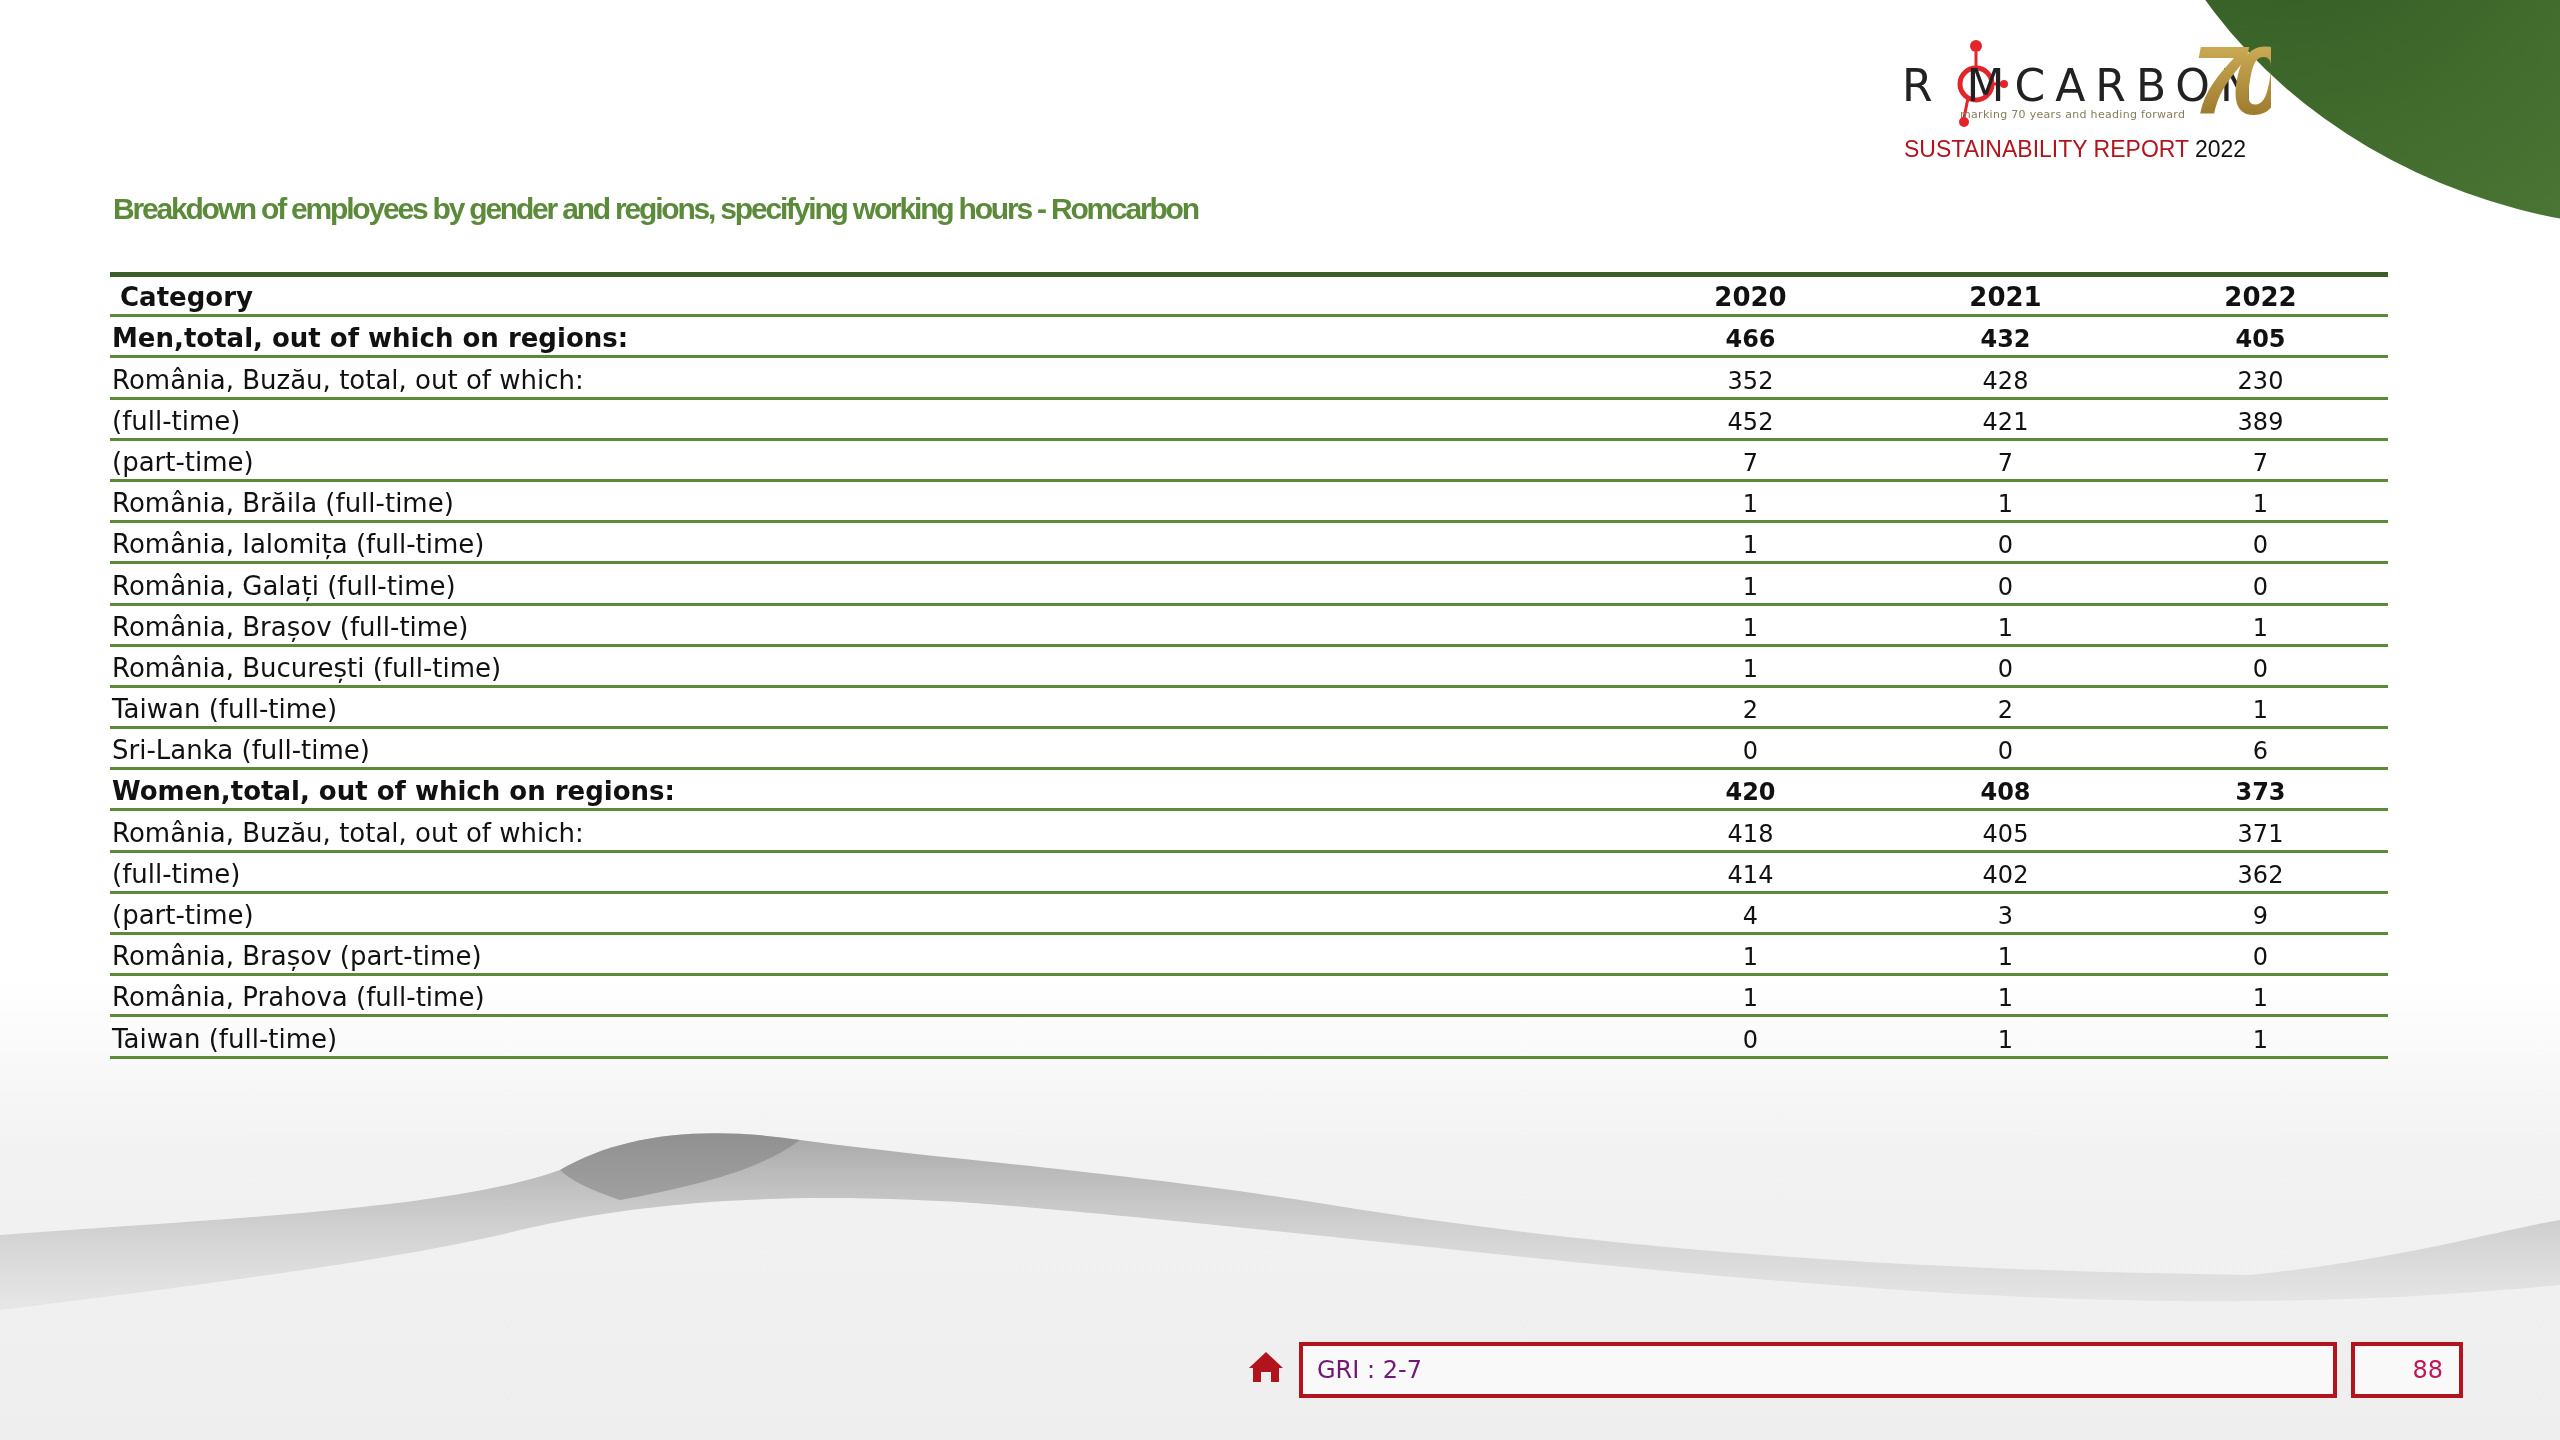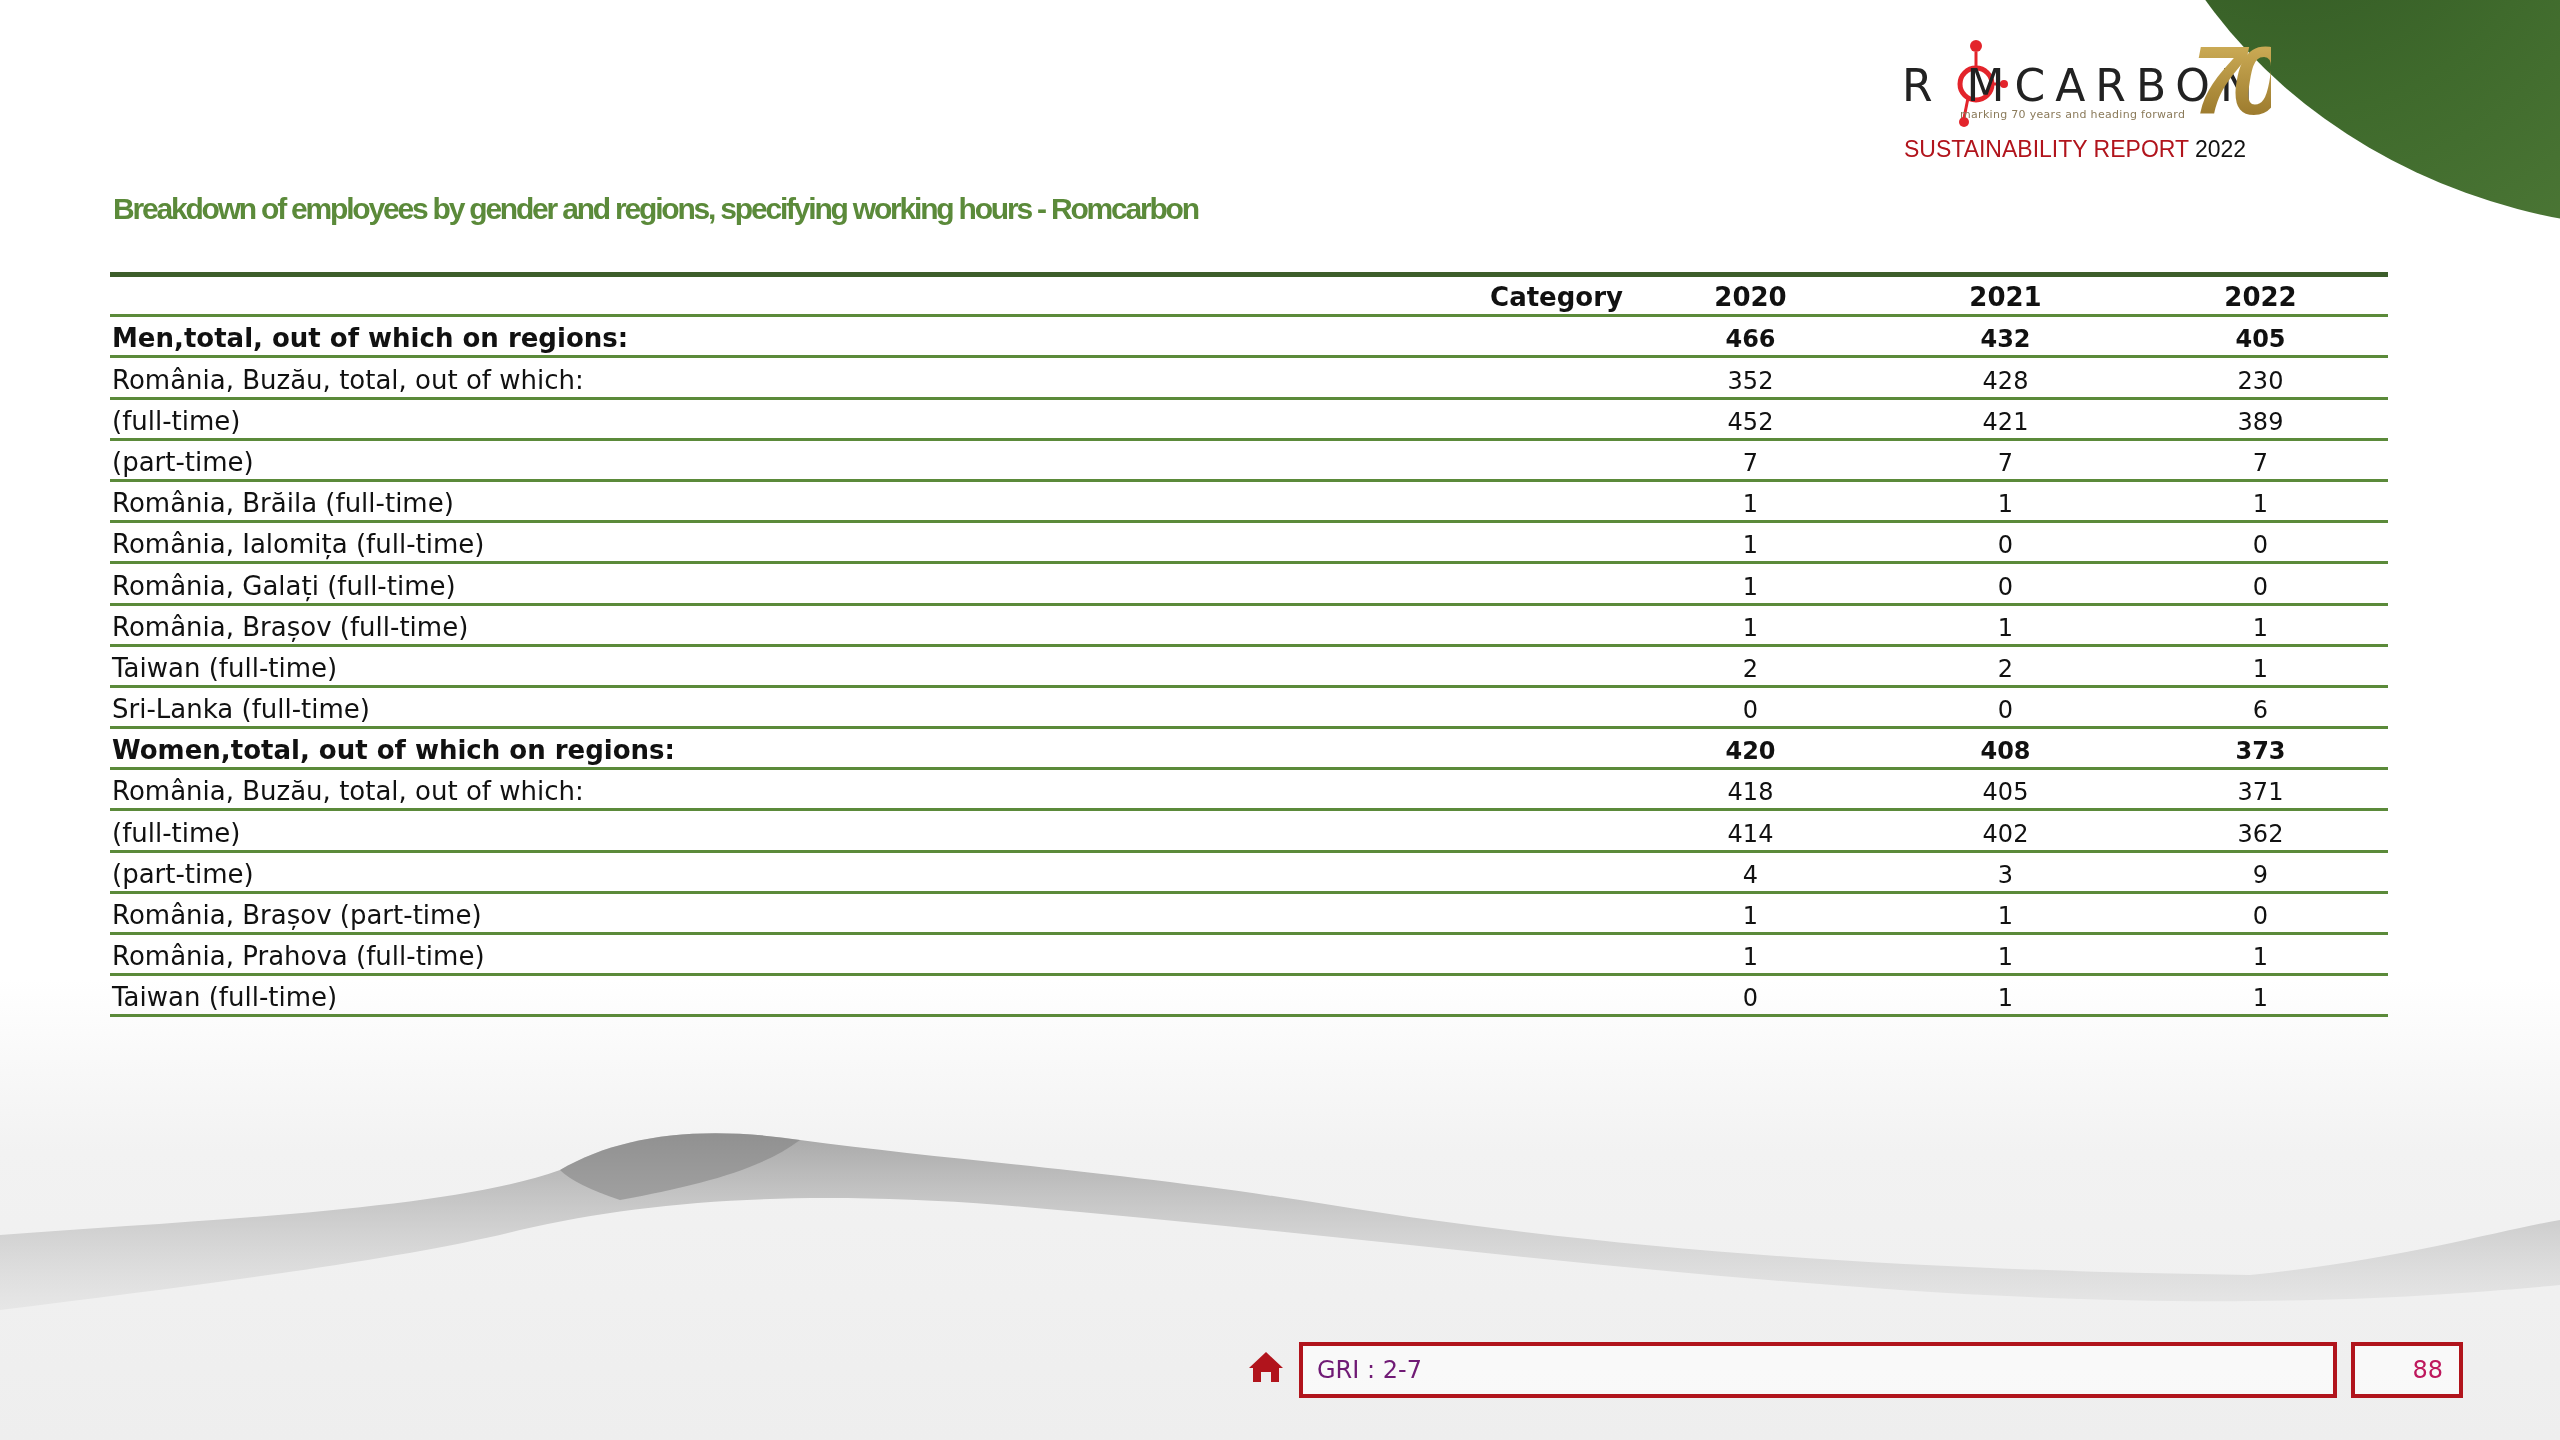--- a/index.html
+++ b/index.html
@@ -40,21 +40,21 @@
     }
     table.data {
       position:absolute; left:110px; top:272px; width:2278px; border-collapse:collapse;
       font-family:"DejaVu Sans", sans-serif;
     }
     table.data tr { height:41.2px; }
     table.data th, table.data td {
       border-bottom:3px solid #5b8a3a; padding:0; font-size:26px; vertical-align:bottom; padding-bottom:2px;
     }
     table.data thead tr { border-top:5px solid #3d5e2b; }
-    table.data th { font-weight:bold; text-align:right; padding-left:10px; }
+    table.data th { font-weight:bold; text-align:left; padding-left:10px; }
     table.data th.num, table.data td.num { text-align:center; width:255px; }
     table.data td.num { font-size:24px; }
     table.data th.num { padding-left:0; }
     table.data td.cat { padding-left:2px; }
     table.data tr.bold td { font-weight:bold; }
     .wave {
       position:absolute; left:0; top:1110px; width:2560px; height:220px;
     }
     .footer-home { position:absolute; left:1247px; top:1350px; width:38px; height:34px; }
     .footer-box {
@@ -147,20 +147,26 @@
         <td class="num">0</td>
         <td class="num">0</td>
       </tr>
       <tr>
         <td class="cat">România, Brașov (full-time)</td>
         <td class="num">1</td>
         <td class="num">1</td>
         <td class="num">1</td>
       </tr>
       <tr>
+        <td class="cat">România, București (full-time)</td>
+        <td class="num">1</td>
+        <td class="num">0</td>
+        <td class="num">0</td>
+      </tr>
+      <tr>
         <td class="cat">Taiwan (full-time)</td>
         <td class="num">2</td>
         <td class="num">2</td>
         <td class="num">1</td>
       </tr>
       <tr>
         <td class="cat">Sri-Lanka (full-time)</td>
         <td class="num">0</td>
         <td class="num">0</td>
         <td class="num">6</td>

